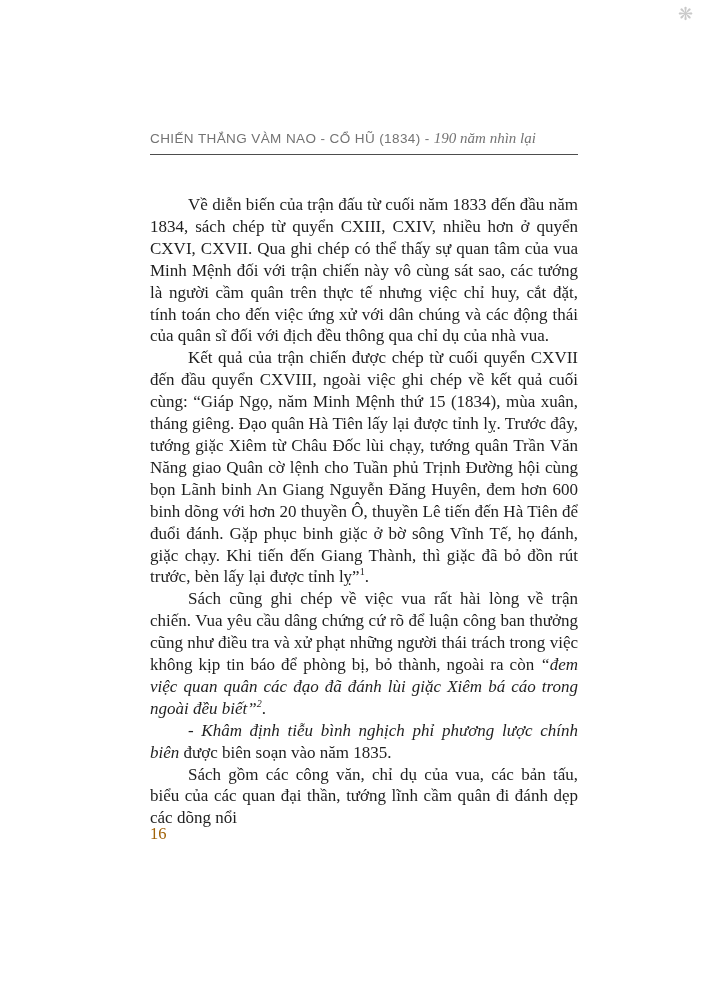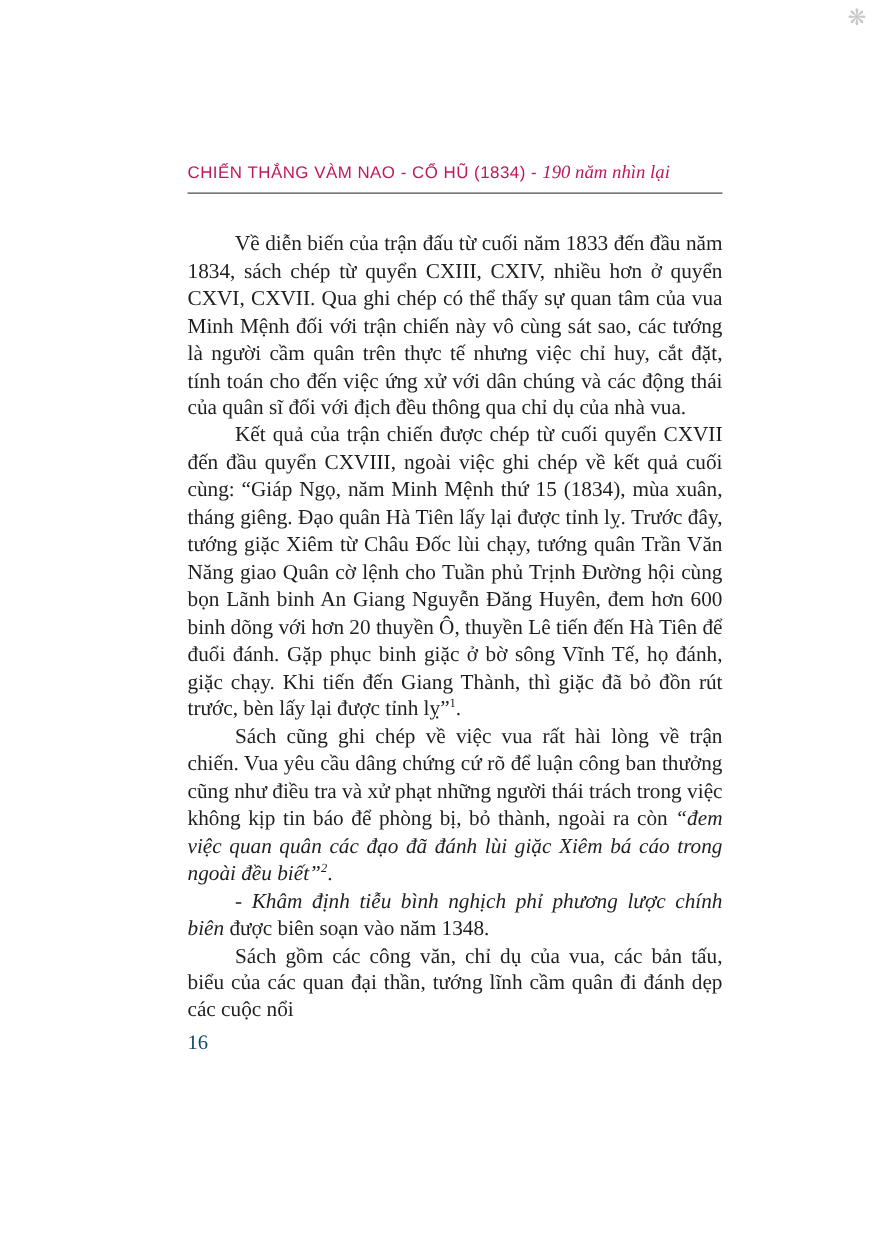--- a/index.html
+++ b/index.html
@@ -25,33 +25,33 @@
   .running-head {
     position:absolute;
     left:150px;
     top:130px;
     width:428px;
     padding-bottom:7px;
     border-bottom:1.5px solid #4d4d4d;
     font-family:"Liberation Sans", sans-serif;
     font-size:13.5px;
     letter-spacing:0.4px;
-    color:#be185d;
+    color:#737373;
     white-space:nowrap;
   }
   .running-head .head-italic {
     font-family:"Liberation Serif", serif;
     font-style:italic;
     font-size:15px;
     letter-spacing:0;
   }
   .body-text {
     position:absolute;
     left:150px;
-    top:184px;
+    top:194px;
     width:428px;
     font-size:17px;
     line-height:21.9px;
     text-align:justify;
   }
   .body-text p { text-indent:38px; margin:0; }
   .i { font-style:italic; }
   sup { font-size:10px; line-height:0; vertical-align:super; }
   .footnote {
     position:absolute;
@@ -67,38 +67,38 @@
     height:0;
     border-top:1.2px solid #3a3a3a;
     margin-bottom:5px;
   }
   .footnote-text { text-indent:24px; }
   .page-number {
     position:absolute;
     left:150px;
     top:824px;
     font-size:16.5px;
-    color:#0c4a6e;
+    color:#a16207;
   }
 </style>
 </head>
 <body>
 
 <div class="page">
 
   <div class="ornament" style="color: rgb(201, 201, 201);">❋</div>
 
   <div class="running-head">
     <span>CHIẾN THẮNG VÀM NAO - CỔ HŨ (1834) - </span><span class="head-italic">190 năm nhìn lại</span>
   </div>
 
   <div class="body-text">
     <p><span>Về diễn biến của trận đấu từ cuối năm 1833 đến đầu năm 1834, sách chép từ quyển CXIII, CXIV, nhiều hơn ở quyển CXVI, CXVII. Qua ghi chép có thể thấy sự quan tâm của vua Minh Mệnh đối với trận chiến này vô cùng sát sao, các tướng là người cầm quân trên thực tế nhưng việc chỉ huy, cắt đặt, tính toán cho đến việc ứng xử với dân chúng và các động thái của quân sĩ đối với địch đều thông qua chỉ dụ của nhà vua.</span></p>
     <p><span>Kết quả của trận chiến được chép từ cuối quyển CXVII đến đầu quyển CXVIII, ngoài việc ghi chép về kết quả cuối cùng: “Giáp Ngọ, năm Minh Mệnh thứ 15 (1834), mùa xuân, tháng giêng. Đạo quân Hà Tiên lấy lại được tỉnh lỵ. Trước đây, tướng giặc Xiêm từ Châu Đốc lùi chạy, tướng quân Trần Văn Năng giao Quân cờ lệnh cho Tuần phủ Trịnh Đường hội cùng bọn Lãnh binh An Giang Nguyễn Đăng Huyên, đem hơn 600 binh dõng với hơn 20 thuyền Ô, thuyền Lê tiến đến Hà Tiên để đuổi đánh. Gặp phục binh giặc ở bờ sông Vĩnh Tế, họ đánh, giặc chạy. Khi tiến đến Giang Thành, thì giặc đã bỏ đồn rút trước, bèn lấy lại được tỉnh lỵ”</span><sup>1</sup><span>.</span></p>
     <p><span>Sách cũng ghi chép về việc vua rất hài lòng về trận chiến. Vua yêu cầu dâng chứng cứ rõ để luận công ban thưởng cũng như điều tra và xử phạt những người thái trách trong việc không kịp tin báo để phòng bị, bỏ thành, ngoài ra còn </span><span class="i">“đem việc quan quân các đạo đã đánh lùi giặc Xiêm bá cáo trong ngoài đều biết”</span><sup class="i">2</sup><span>.</span></p>
-    <p><span class="i">- Khâm định tiễu bình nghịch phỉ phương lược chính biên </span><span>được biên soạn vào năm 1348.</span></p>
-    <p><span>Sách gồm các công văn, chỉ dụ của vua, các bản tấu, biểu của các quan đại thần, tướng lĩnh cầm quân đi đánh dẹp các cuộc nổi</span></p>
+    <p><span class="i">- Khâm định tiễu bình nghịch phỉ phương lược chính biên </span><span>được biên soạn vào năm 1835.</span></p>
+    <p><span>Sách gồm các công văn, chỉ dụ của vua, các bản tấu, biểu của các quan đại thần, tướng lĩnh cầm quân đi đánh dẹp các dõng nổi</span></p>
   </div>
 
 
   <div class="page-number">16</div>
 
 </div>
 
 </body></html>

